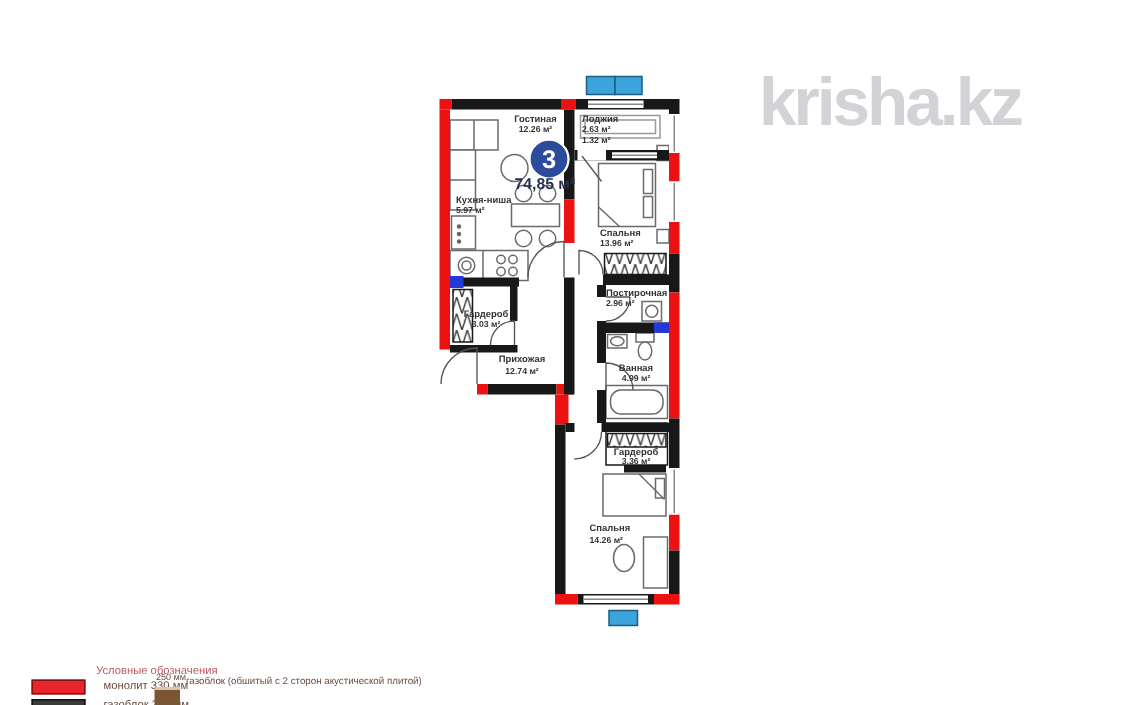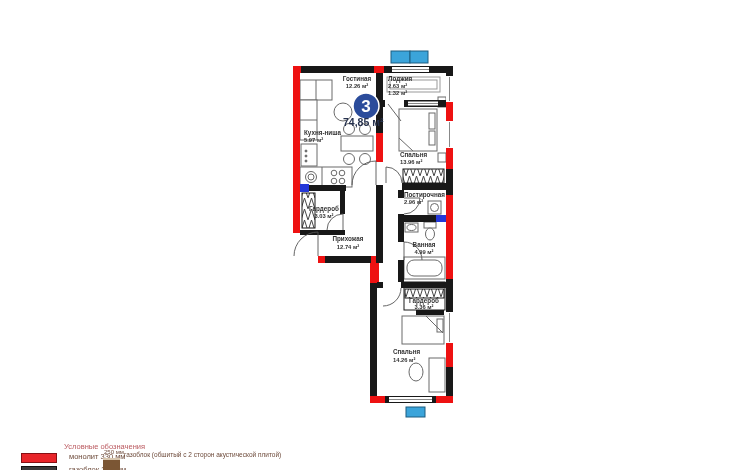--- a/index.html
+++ b/index.html
@@ -23,20 +23,21 @@
   #lg-note3{left:104px;top:449px;font-size:6px;}
   #lg-sw3{position:absolute;left:103px;top:458px;width:17px;height:10px;background:#7b5634;
           border-top:2px solid #d8c6ae;border-bottom:2px solid #42301d;}
   #lg-lb3{left:124px;top:451px;width:160px;font-size:6.5px;}
 </style>
 </head>
 <body>
 
 <div id="stage">
 
+  <div id="watermark">krisha.kz</div>
 
   <svg width="750" height="470" viewBox="0 0 750 470">
     <defs>
       <pattern id="zz" width="7" height="11" patternUnits="userSpaceOnUse">
         <path d="M0,11 L3.5,0 L7,11" stroke="#444" stroke-width="1" fill="none"></path>
       </pattern>
     </defs>
 
     <g stroke="#6a6a6a" stroke-width="1" fill="#ffffff">
 

